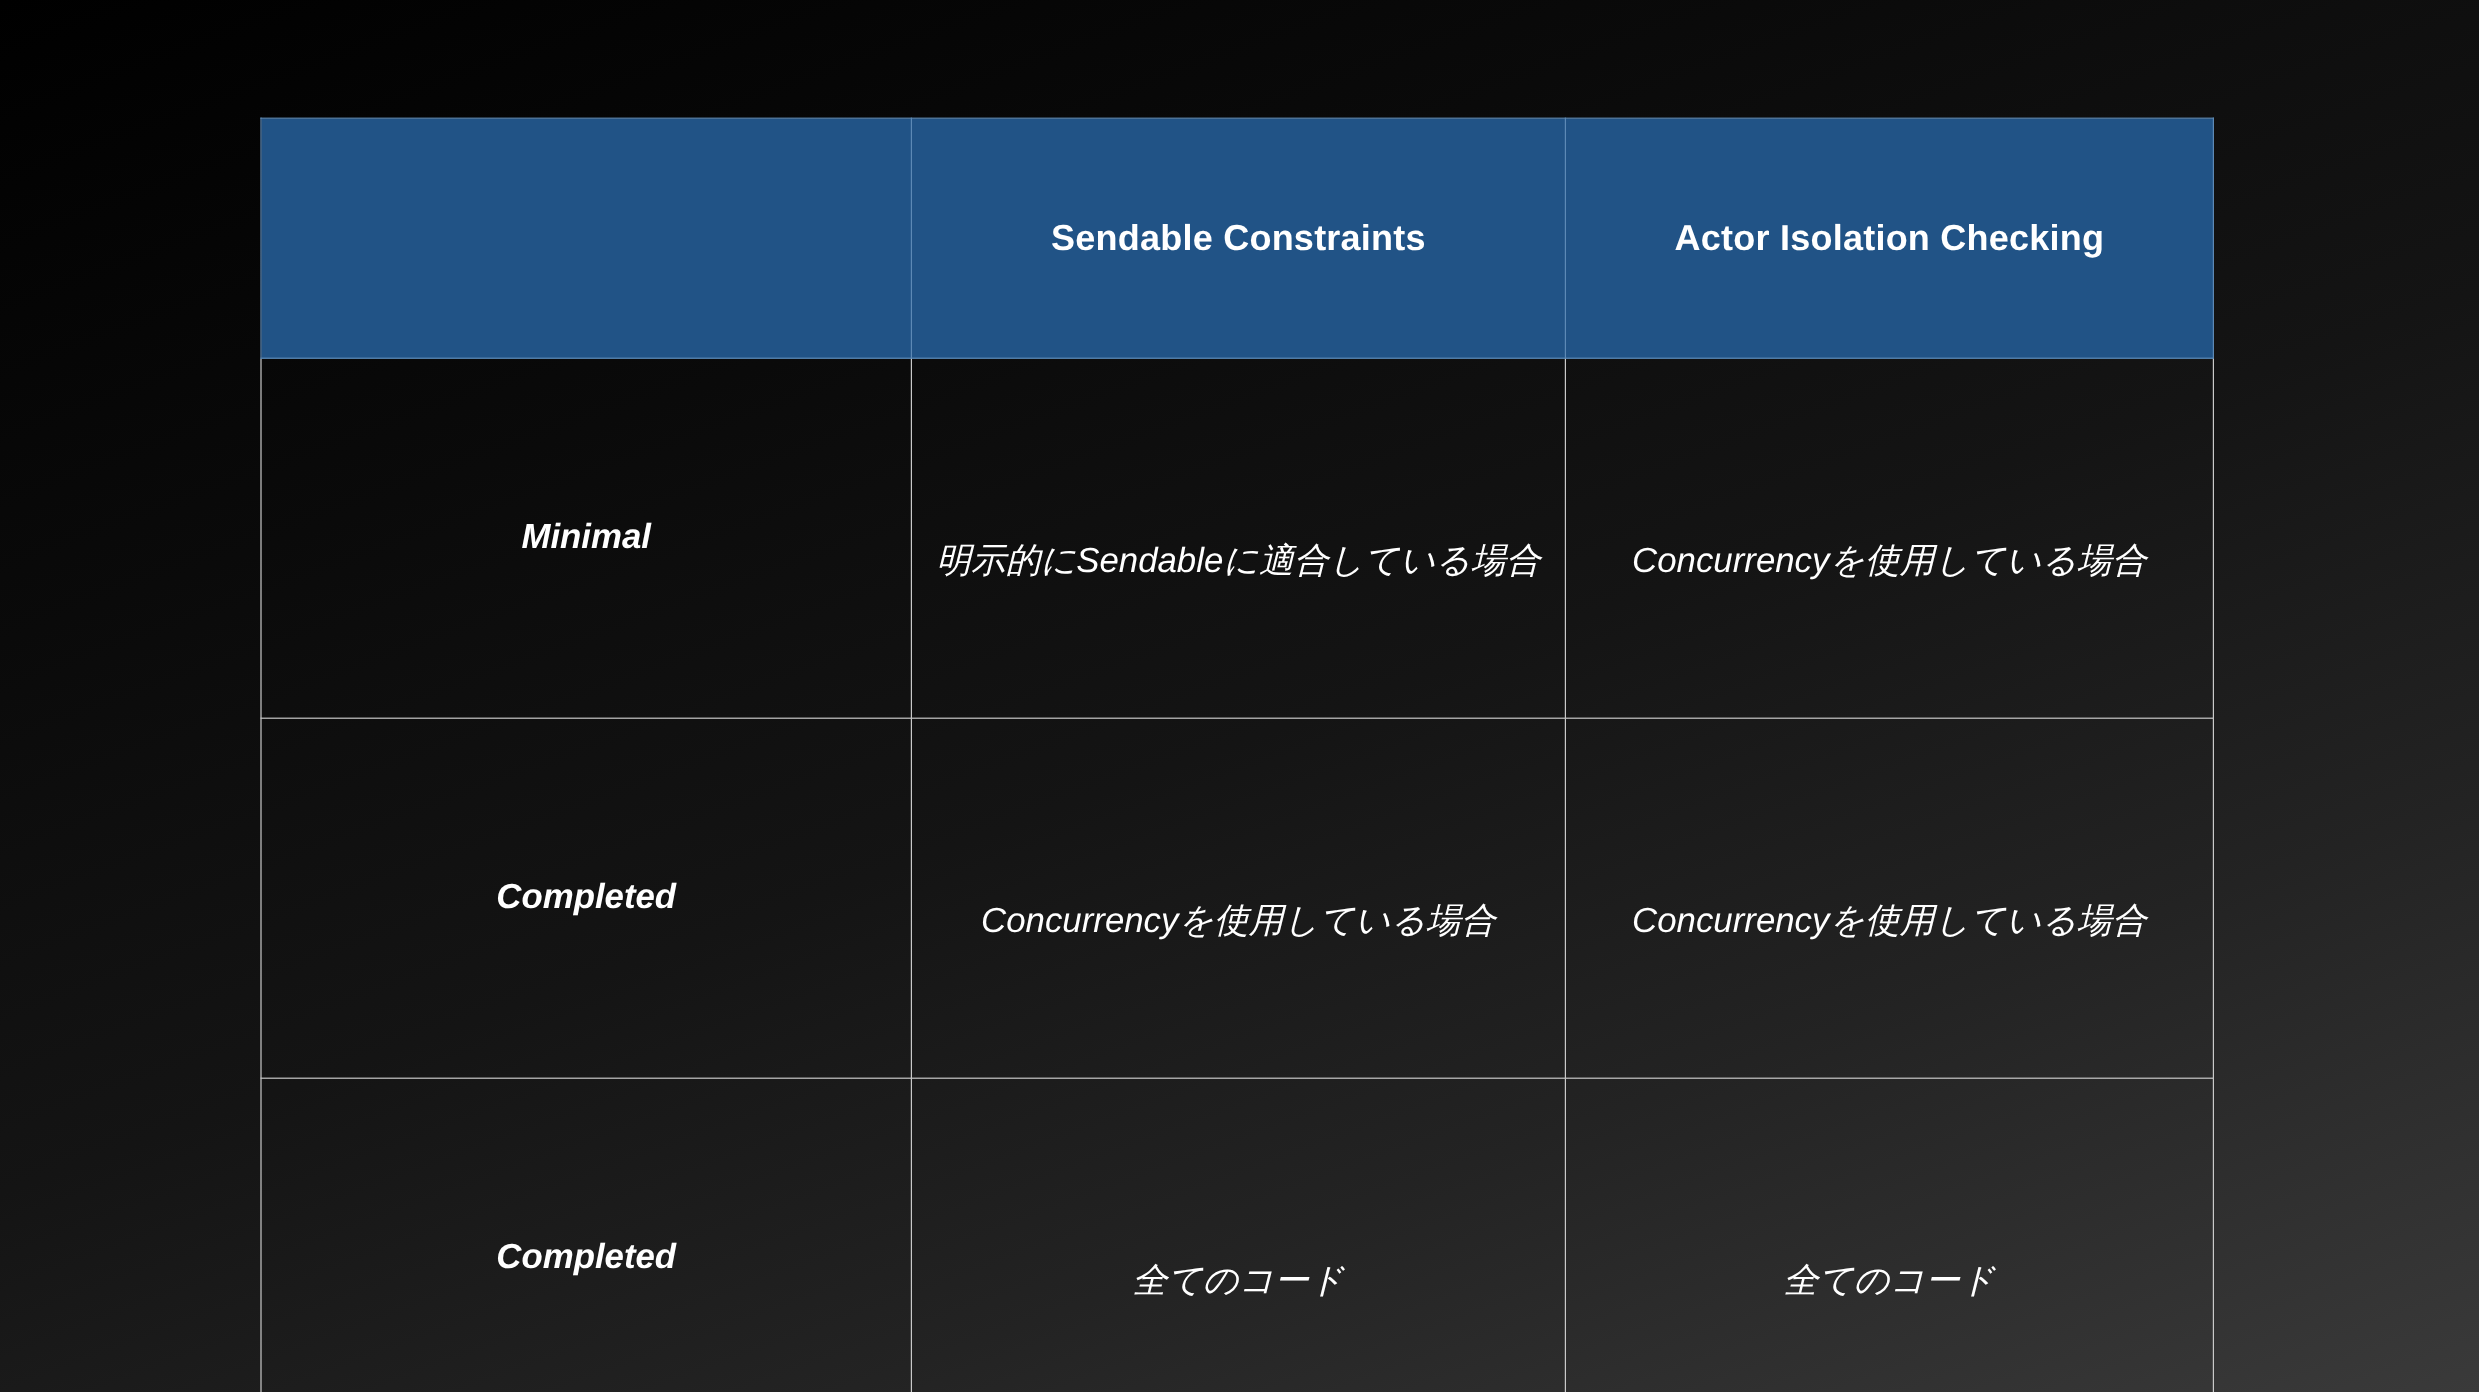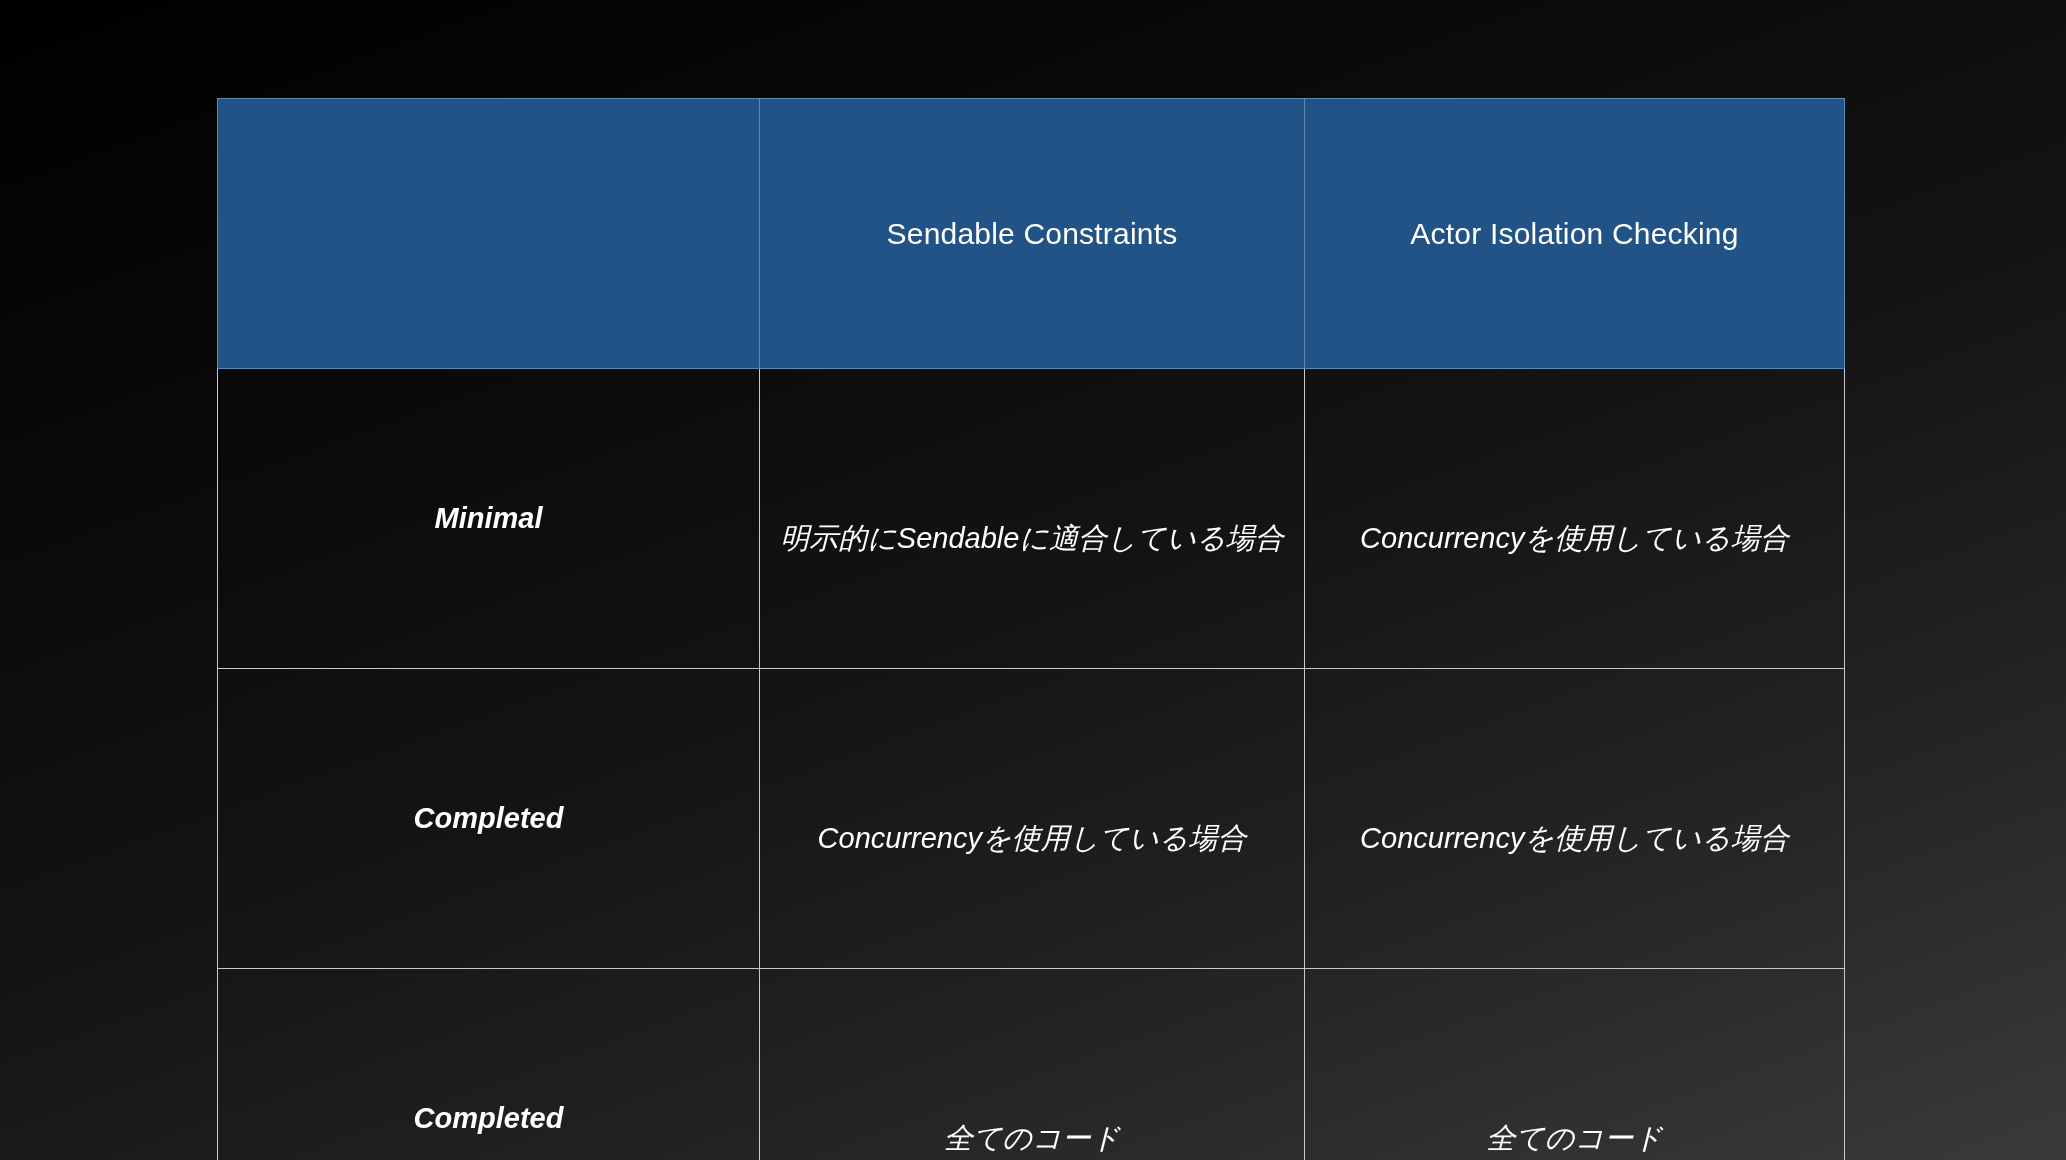--- a/index.html
+++ b/index.html
@@ -38,23 +38,23 @@
     text-align: center;
     padding: 10px 14px;
     box-sizing: border-box;
   }
   col.c1 { width: 542px; }
   col.c2 { width: 545px; }
   col.c3 { width: 540px; }
 
   tr.header-row td {
     background: #215386;
-    height: 270px;
+    height: 200px;
     color: #ffffff;
-    font-weight: normal;
+    font-weight: bold;
     font-size: 30px;
     letter-spacing: 0.2px;
     border-color: #5d89b5;
   }
   tr.header-row td.corner {
     background: #215386;
   }
   tr.body-row td {
     background: transparent;
     height: 300px;

